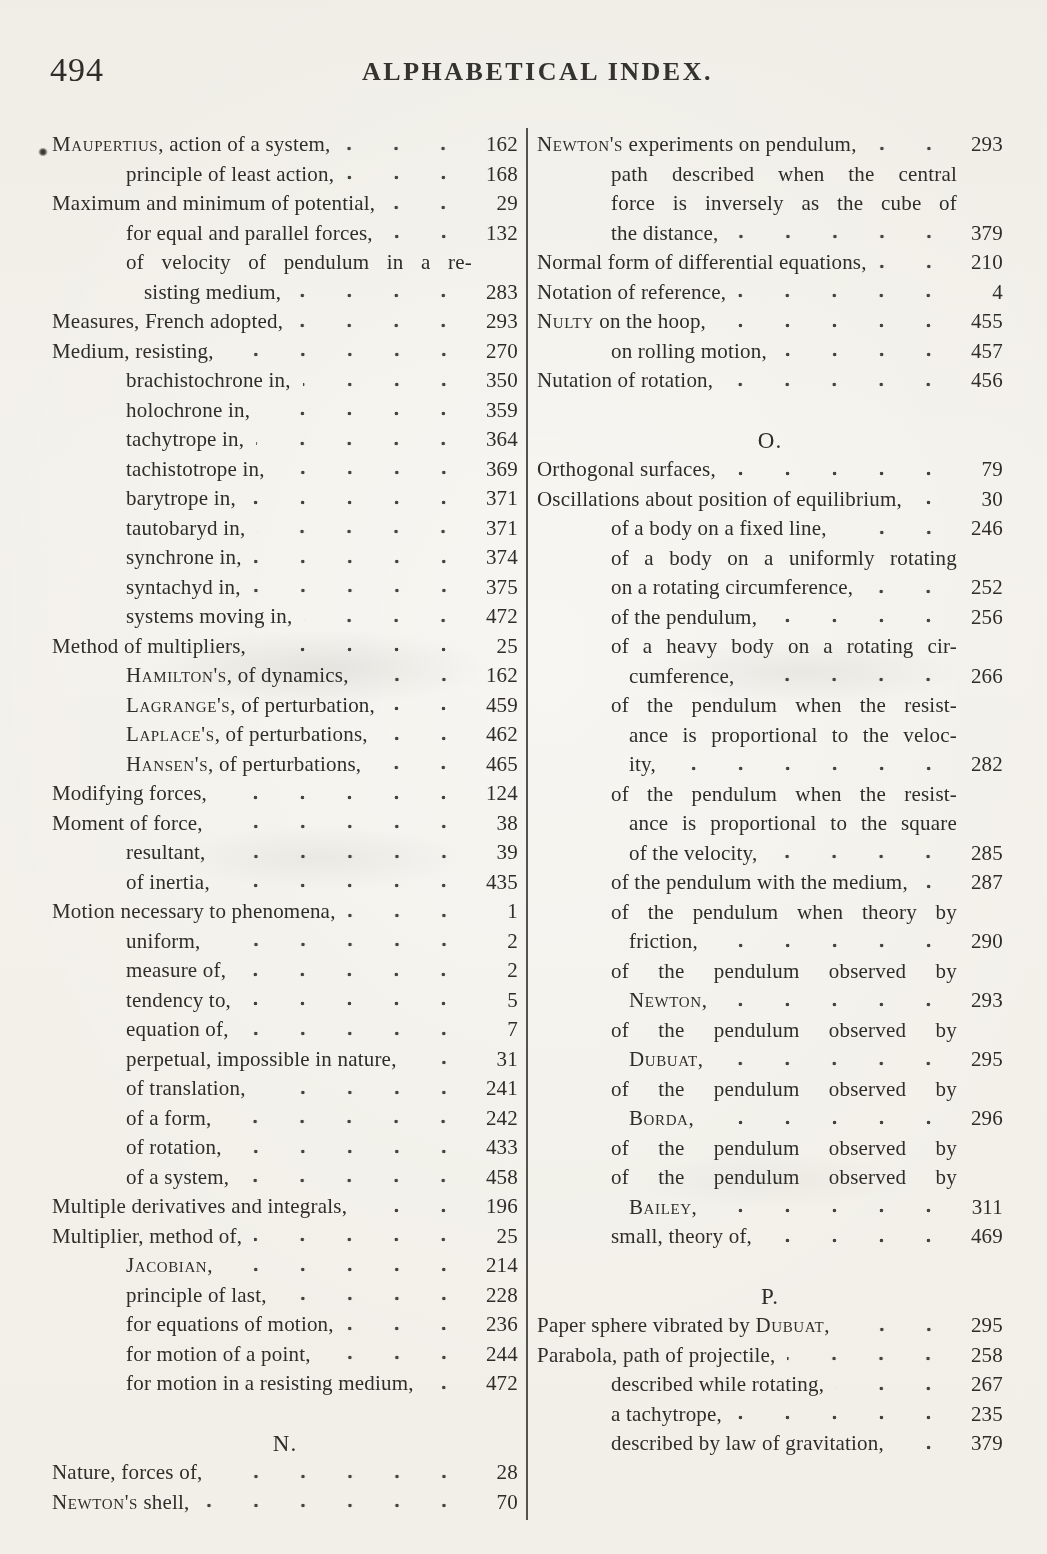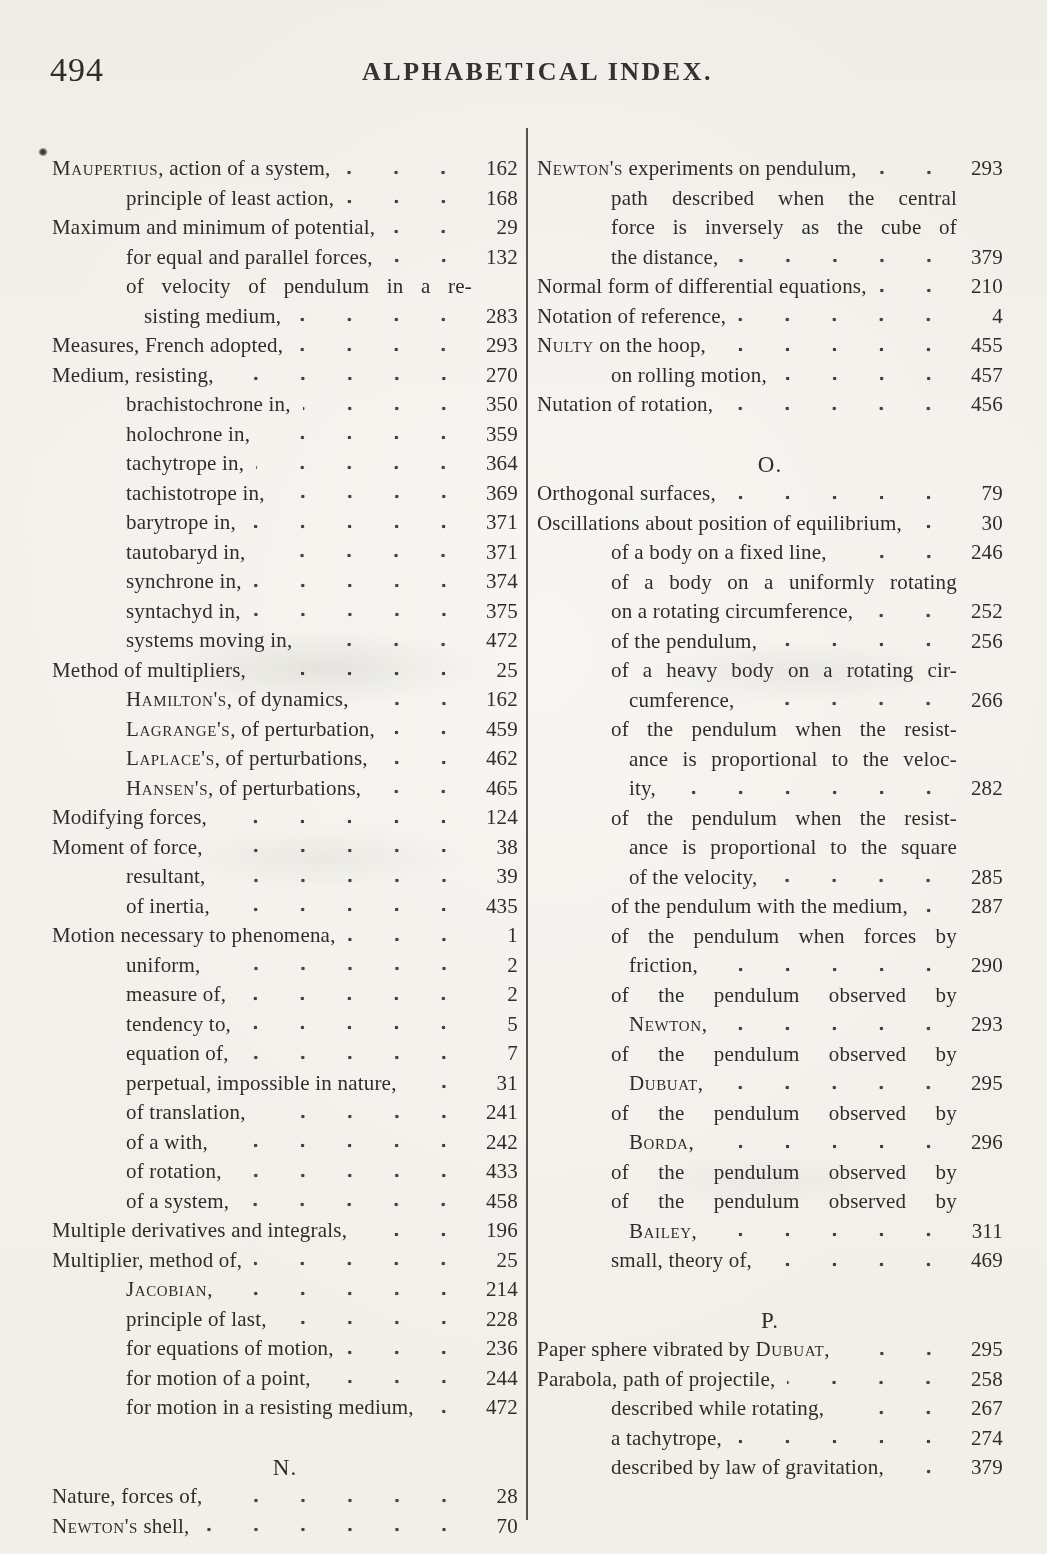--- a/index.html
+++ b/index.html
@@ -56,21 +56,20 @@
     top: 128px;
     width: 2px;
     height: 1392px;
     background: #55534e;
   }
   .col {
     position: absolute;
     top: 130px;
     width: 466px;
     font-size: 21px;
-    margin-top: 24px;
   }
   .col-left  { left: 52px; }
   .col-right { left: 537px; }
   .row {
     display: flex;
     align-items: baseline;
     height: 29.5px;
     line-height: 29.5px;
     letter-spacing: 0.2px;
   }
@@ -276,21 +275,21 @@
         <div class="entry"><span>perpetual, impossible in nature,</span></div>
         <span class="leader"></span>
         <span class="pageno">31</span>
       </div>
       <div class="row i1">
         <div class="entry"><span>of translation,</span></div>
         <span class="leader"></span>
         <span class="pageno">241</span>
       </div>
       <div class="row i1">
-        <div class="entry"><span>of a with,</span></div>
+        <div class="entry"><span>of a form,</span></div>
         <span class="leader"></span>
         <span class="pageno">242</span>
       </div>
       <div class="row i1">
         <div class="entry"><span>of rotation,</span></div>
         <span class="leader"></span>
         <span class="pageno">433</span>
       </div>
       <div class="row i1">
         <div class="entry"><span>of a system,</span></div>
@@ -452,21 +451,21 @@
         <div class="entry"><span>of the velocity,</span></div>
         <span class="leader"></span>
         <span class="pageno">285</span>
       </div>
       <div class="row i1">
         <div class="entry"><span>of the pendulum with the medium,</span></div>
         <span class="leader"></span>
         <span class="pageno">287</span>
       </div>
       <div class="row i1">
-        <div class="entry justify"><span>of the pendulum when forces by</span></div>
+        <div class="entry justify"><span>of the pendulum when theory by</span></div>
         <span class="pageno"></span>
       </div>
       <div class="row i2">
         <div class="entry"><span>friction,</span></div>
         <span class="leader"></span>
         <span class="pageno">290</span>
       </div>
       <div class="row i1">
         <div class="entry justify"><span>of the pendulum observed by</span></div>
         <span class="pageno"></span>
@@ -524,21 +523,21 @@
         <span class="pageno">258</span>
       </div>
       <div class="row i1">
         <div class="entry"><span>described while rotating,</span></div>
         <span class="leader"></span>
         <span class="pageno">267</span>
       </div>
       <div class="row i1">
         <div class="entry"><span>a tachytrope,</span></div>
         <span class="leader"></span>
-        <span class="pageno">274</span>
+        <span class="pageno">235</span>
       </div>
       <div class="row i1">
         <div class="entry"><span>described by law of gravitation,</span></div>
         <span class="leader"></span>
         <span class="pageno">379</span>
       </div>
     </div>
 </div>
 
 </body></html>

